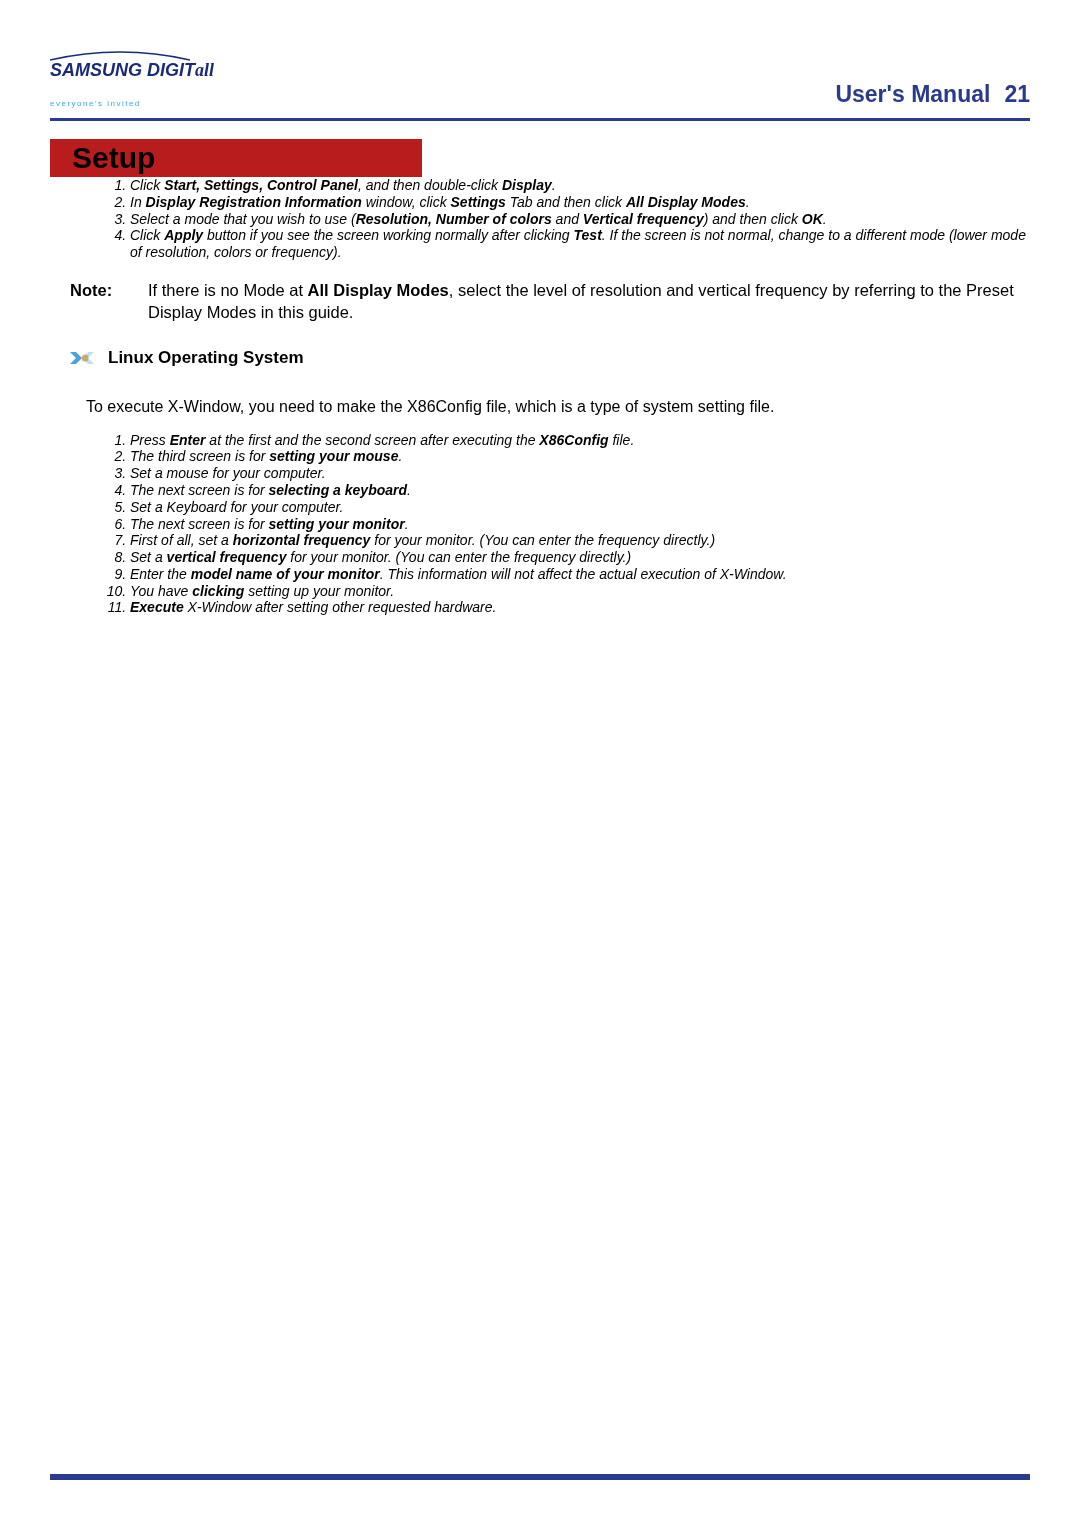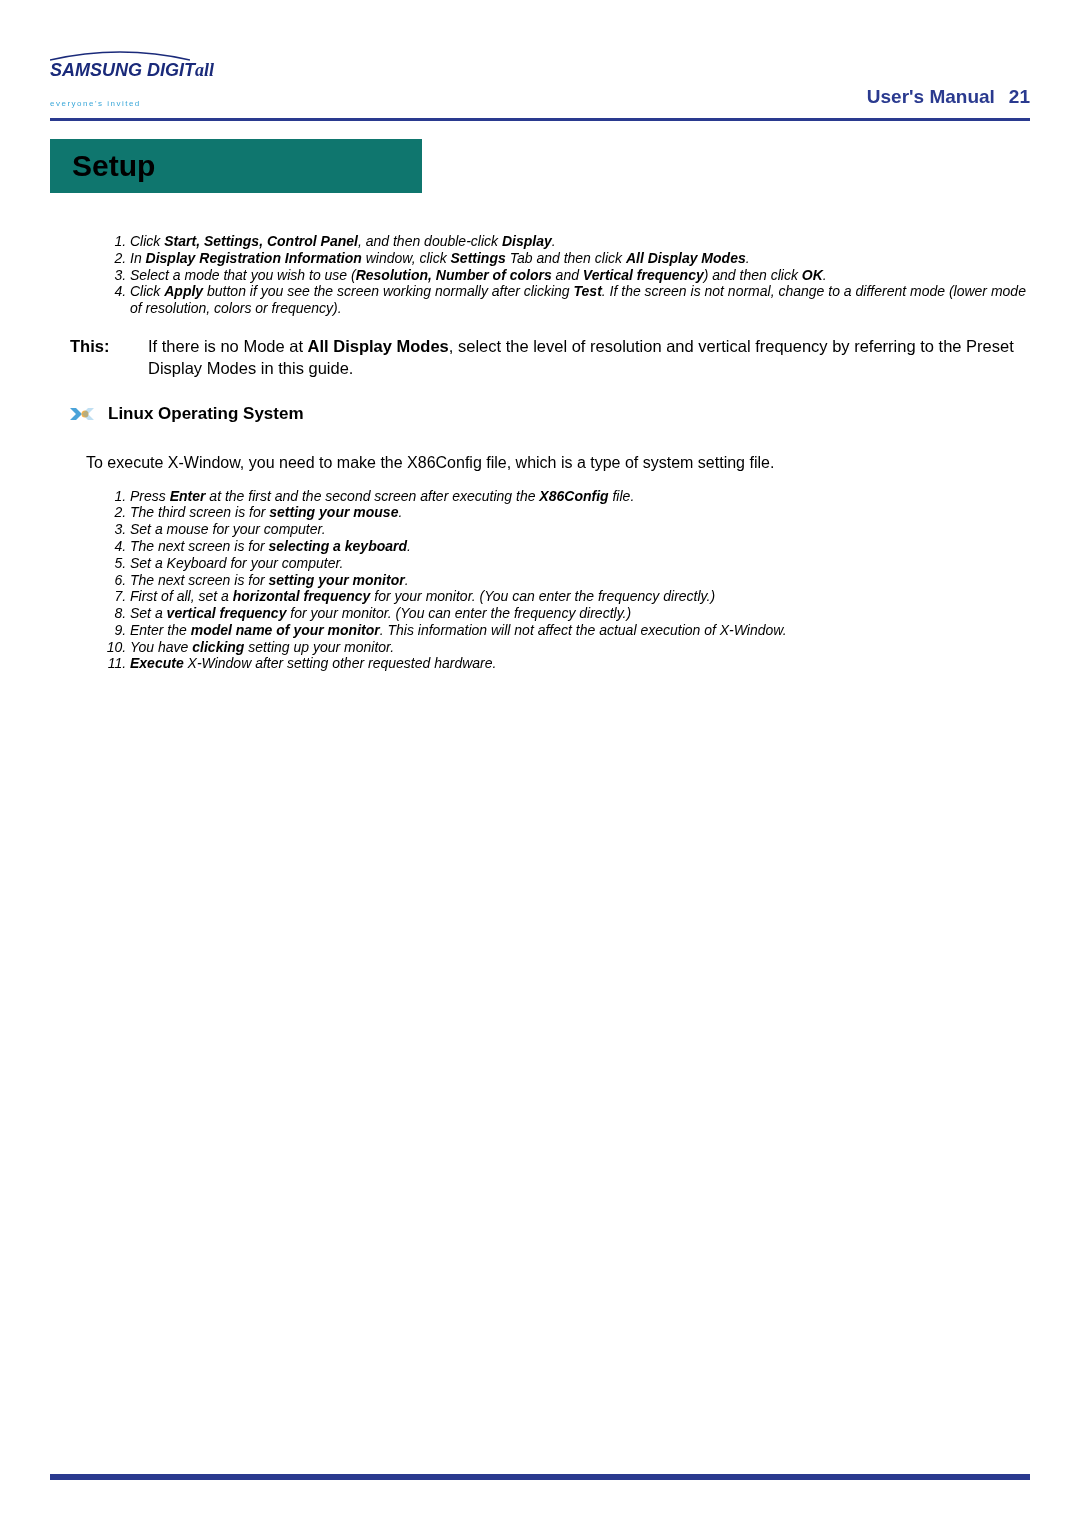--- a/index.html
+++ b/index.html
@@ -3,23 +3,23 @@
 <meta charset="utf-8">
 <style>
 * { margin:0; padding:0; box-sizing:border-box; }
 body { width:1080px; height:1528px; background:#fff; font-family:Arial,Helvetica,sans-serif; color:#000; position:relative; }
 .page { padding:60px 50px; }
 .header { display:flex; justify-content:space-between; align-items:flex-end; padding-bottom:10px; border-bottom:3px solid #2a3a8f; margin-bottom:18px; }
 .logo { display:flex; flex-direction:column; }
 .logo-main { font-size:18px; font-weight:bold; color:#1a2a7a; font-style:italic; position:relative; }
 .logo-main svg { position:absolute; top:-10px; left:0; }
 .logo-sub { font-size:8px; color:#3aa7d9; letter-spacing:1.5px; margin-top:18px; }
-.header-title { font-size:19px; font-weight:bold; color:#2a3a8f; }
+.header-title { font-size:23px; font-weight:bold; color:#2a3a8f; }
 .page-num { margin-left:14px; }
-.section-bar { background:#0f766e; padding:10px 22px; width:38%; margin-bottom:40px; }
+.section-bar { background:#b91c1c; padding:2px 22px; width:38%; }
 .section-bar h1 { font-size:30px; font-weight:bold; color:#000; }
 .bullet-row { display:flex; align-items:center; margin:20px 0 14px 20px; }
 .bullet-icon { width:24px; height:16px; margin-right:14px; flex-shrink:0; }
 .h2 { font-size:17px; font-weight:bold; }
 sup.reg { font-size:10px; vertical-align:super; }
 .ol-block { margin:0 0 18px 80px; font-size:14px; line-height:1.2;font-style:italic; }
 .ol-block li { margin-bottom:0px; }
 .note-row { display:flex; margin:18px 0 24px 20px; font-size:16.5px; line-height:1.35; }
 .note-label { font-weight:bold; width:78px; flex-shrink:0; }
 .note-body { flex:1; }
@@ -53,21 +53,21 @@
 
 
   <ol class="ol-block">
     <li><span>Click </span><b>Start, Settings, Control Panel</b><span>, and then double-click </span><b>Display</b><span>.</span></li>
     <li><span>In </span><b>Display Registration Information</b><span> window, click </span><b>Settings</b><span> Tab and then click </span><b>All Display Modes</b><span>.</span></li>
     <li><span>Select a mode that you wish to use (</span><b>Resolution, Number of colors</b><span> and </span><b>Vertical frequency</b><span>) and then click </span><b>OK</b><span>.</span></li>
     <li><span>Click </span><b>Apply</b><span> button if you see the screen working normally after clicking </span><b>Test</b><span>. If the screen is not normal, change to a different mode (lower mode of resolution, colors or frequency).</span></li>
   </ol>
 
   <div class="note-row">
-    <div class="note-label">This:</div>
+    <div class="note-label">Note:</div>
     <div class="note-body">
       <span>If there is no Mode at </span><b>All Display Modes</b><span>, select the level of resolution and vertical frequency by referring to the Preset Display Modes in this guide.</span>
     </div>
   </div>
 
   <div class="bullet-row">
     <svg class="bullet-icon" viewBox="0 0 24 16">
       <polygon points="0,2 6,2 12,8 6,14 0,14 6,8" fill="#4aa3d9"></polygon>
       <circle cx="15" cy="8" r="3.5" fill="#f3b24a"></circle>
       <polygon points="18,2 24,2 18,8 24,14 18,14 12,8" fill="#4aa3d9" opacity="0.35"></polygon>

